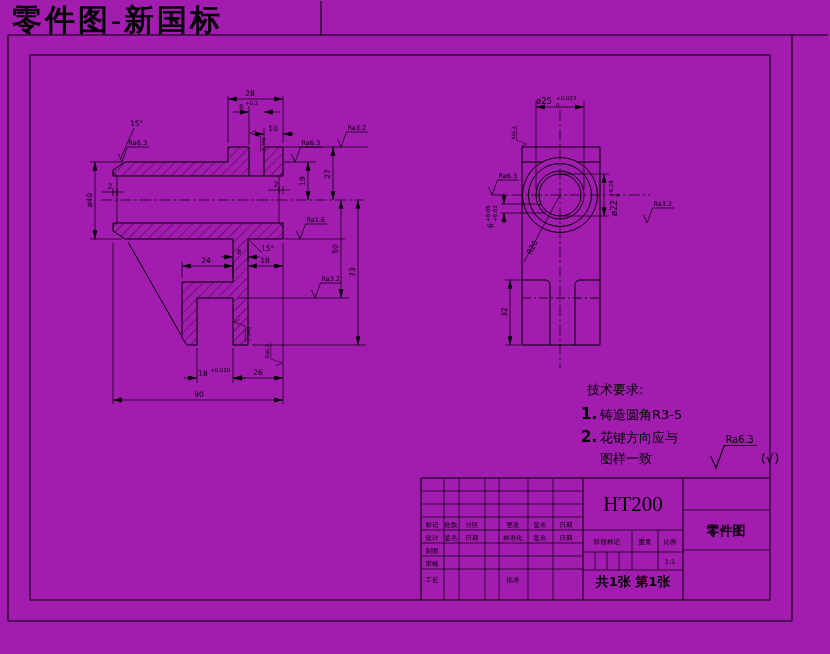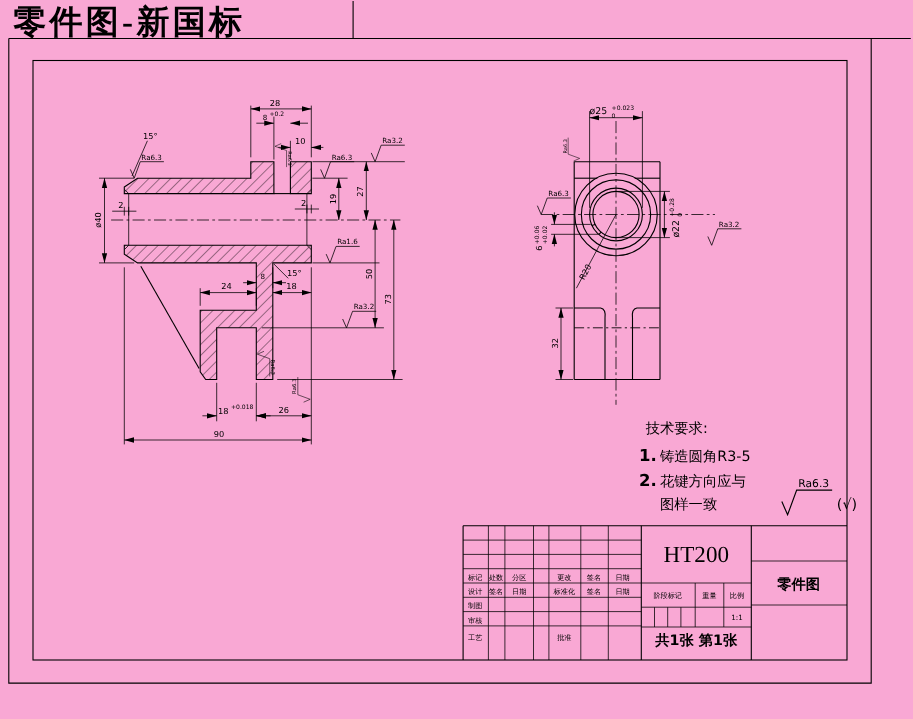--- a/index.html
+++ b/index.html
@@ -1,16 +1,16 @@
 <!DOCTYPE html>
 <html><head>
 <meta charset="utf-8">
 <style>
   html,body{margin:0;padding:0;background:#fff;}
-  .page{position:relative;width:830px;height:654px;background:#f9a8d4;overflow:hidden;
+  .page{position:relative;width:830px;height:654px;background:#a21caf;overflow:hidden;
         font-family:"DejaVu Sans",sans-serif;}
   svg{position:absolute;left:0;top:0;}
   
   .ln{stroke:#000;stroke-width:1;fill:none;}
   .tn{stroke:#000;stroke-width:0.7;fill:none;}
   .cl{stroke:#000;stroke-width:0.7;fill:none;stroke-dasharray:11 3 2.5 3;}
   .hd{stroke:#000;stroke-width:0.8;fill:none;stroke-dasharray:9 3 2 3;}
   .dim{stroke:#000;stroke-width:0.7;fill:none;marker-start:url(#arw);marker-end:url(#arw);}
   .dime{stroke:#000;stroke-width:0.7;fill:none;marker-end:url(#arw);}
   .hatchpoly{fill:url(#hat);stroke:#000;stroke-width:1;}

